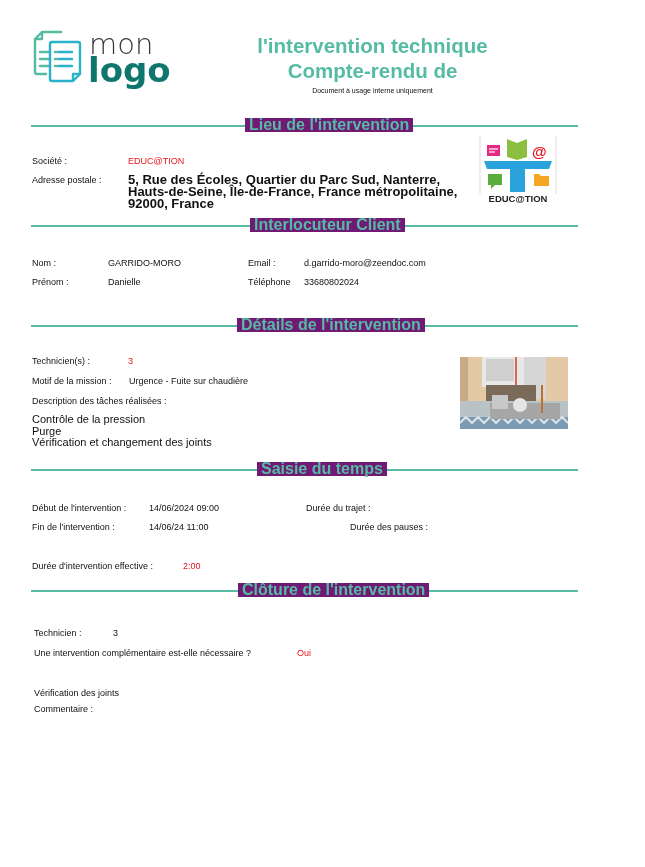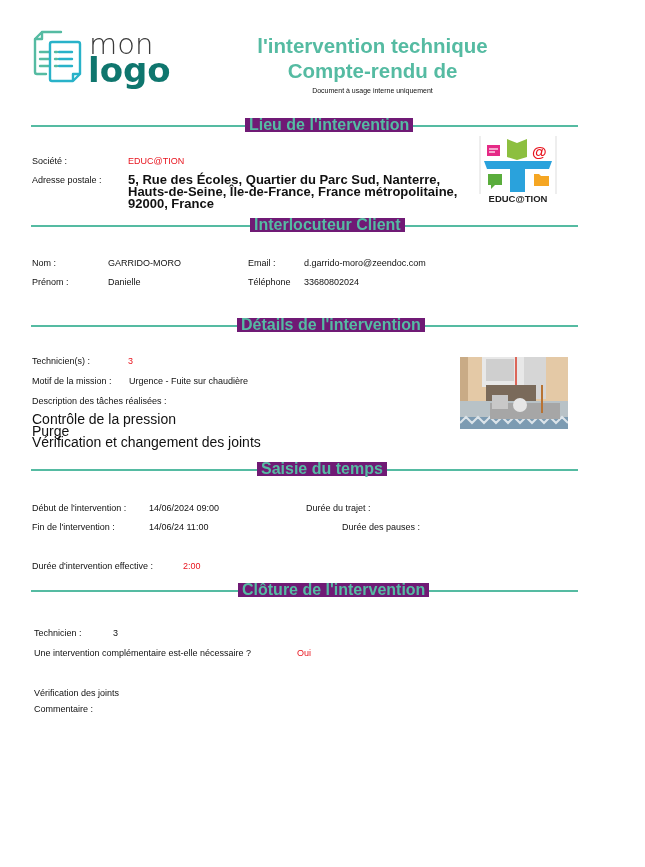--- a/index.html
+++ b/index.html
@@ -27,21 +27,21 @@
     .bold { font-weight: normal; }
     .red { color: #e8141e; }
 
     .addr { left: 128px; top: 174px; width: 340px; line-height: 12px; font-size: 13px; font-weight: bold; }
 
     #company-logo { left: 479px; top: 136px; width: 78px; height: 70px; }
     #company-logo .edu-text { position: absolute; left: 0; width: 78px; top: 57px; text-align: center; font-weight: bold; font-size: 9.5px; color: #222; }
 
     #photo { left: 460px; top: 357px; width: 108px; height: 72px; overflow: hidden; }
 
-    .tasks { left: 32px; top: 414px; font-size: 14px; line-height: 11.5px; }
+    .tasks { left: 32px; top: 414px; font-size: 11px; line-height: 11.5px; }
   </style>
 </head>
 <body>
 
 <div id="logo" class="abs">
   <svg width="60" height="62" viewBox="0 0 60 62">
 
     <path d="M14 4 H33 M7 11 L14 4 L14 11 Z M7 11 V44 Q7 46 9 46 H18" fill="none" stroke="#55bba2" stroke-width="2.4" stroke-linejoin="round" stroke-linecap="round"></path>
     <line x1="12" y1="24" x2="24" y2="24" stroke="#55bba2" stroke-width="2.4" stroke-linecap="round"></line>
     <line x1="12" y1="31" x2="24" y2="31" stroke="#55bba2" stroke-width="2.4" stroke-linecap="round"></line>
@@ -153,21 +153,21 @@
   <div class="line"></div>
   <span class="label" style="left:226px;">Saisie du temps</span>
 </div>
 
 <div class="abs lbl" style="left:32px; top:502px;">Début de l'intervention :</div>
 <div class="abs val" style="left:149px; top:502px;">14/06/2024 09:00</div>
 <div class="abs lbl" style="left:32px; top:521px;">Fin de l'intervention :</div>
 <div class="abs val" style="left:149px; top:521px;">14/06/24 11:00</div>
 <div class="abs lbl" style="left:306px; top:502px;">Durée du trajet :</div>
 <div class="abs val" style="left:395px; top:502px;"></div>
-<div class="abs lbl" style="left:298px; top:521px;padding-left:44px;">Durée des pauses :</div>
+<div class="abs lbl" style="left:306px; top:521px;padding-left:44px;">Durée des pauses :</div>
 <div class="abs val" style="left:395px; top:521px;"></div>
 
 <div class="abs lbl bold" style="left:32px; top:560px;">Durée d'intervention effective :</div>
 <div class="abs val bold red" style="left:183px; top:560px;">2:00</div>
 
 <div class="abs sep" style="top:583px;">
   <div class="line"></div>
   <span class="label" style="left:207px;">Clôture de l'intervention</span>
 </div>
 

